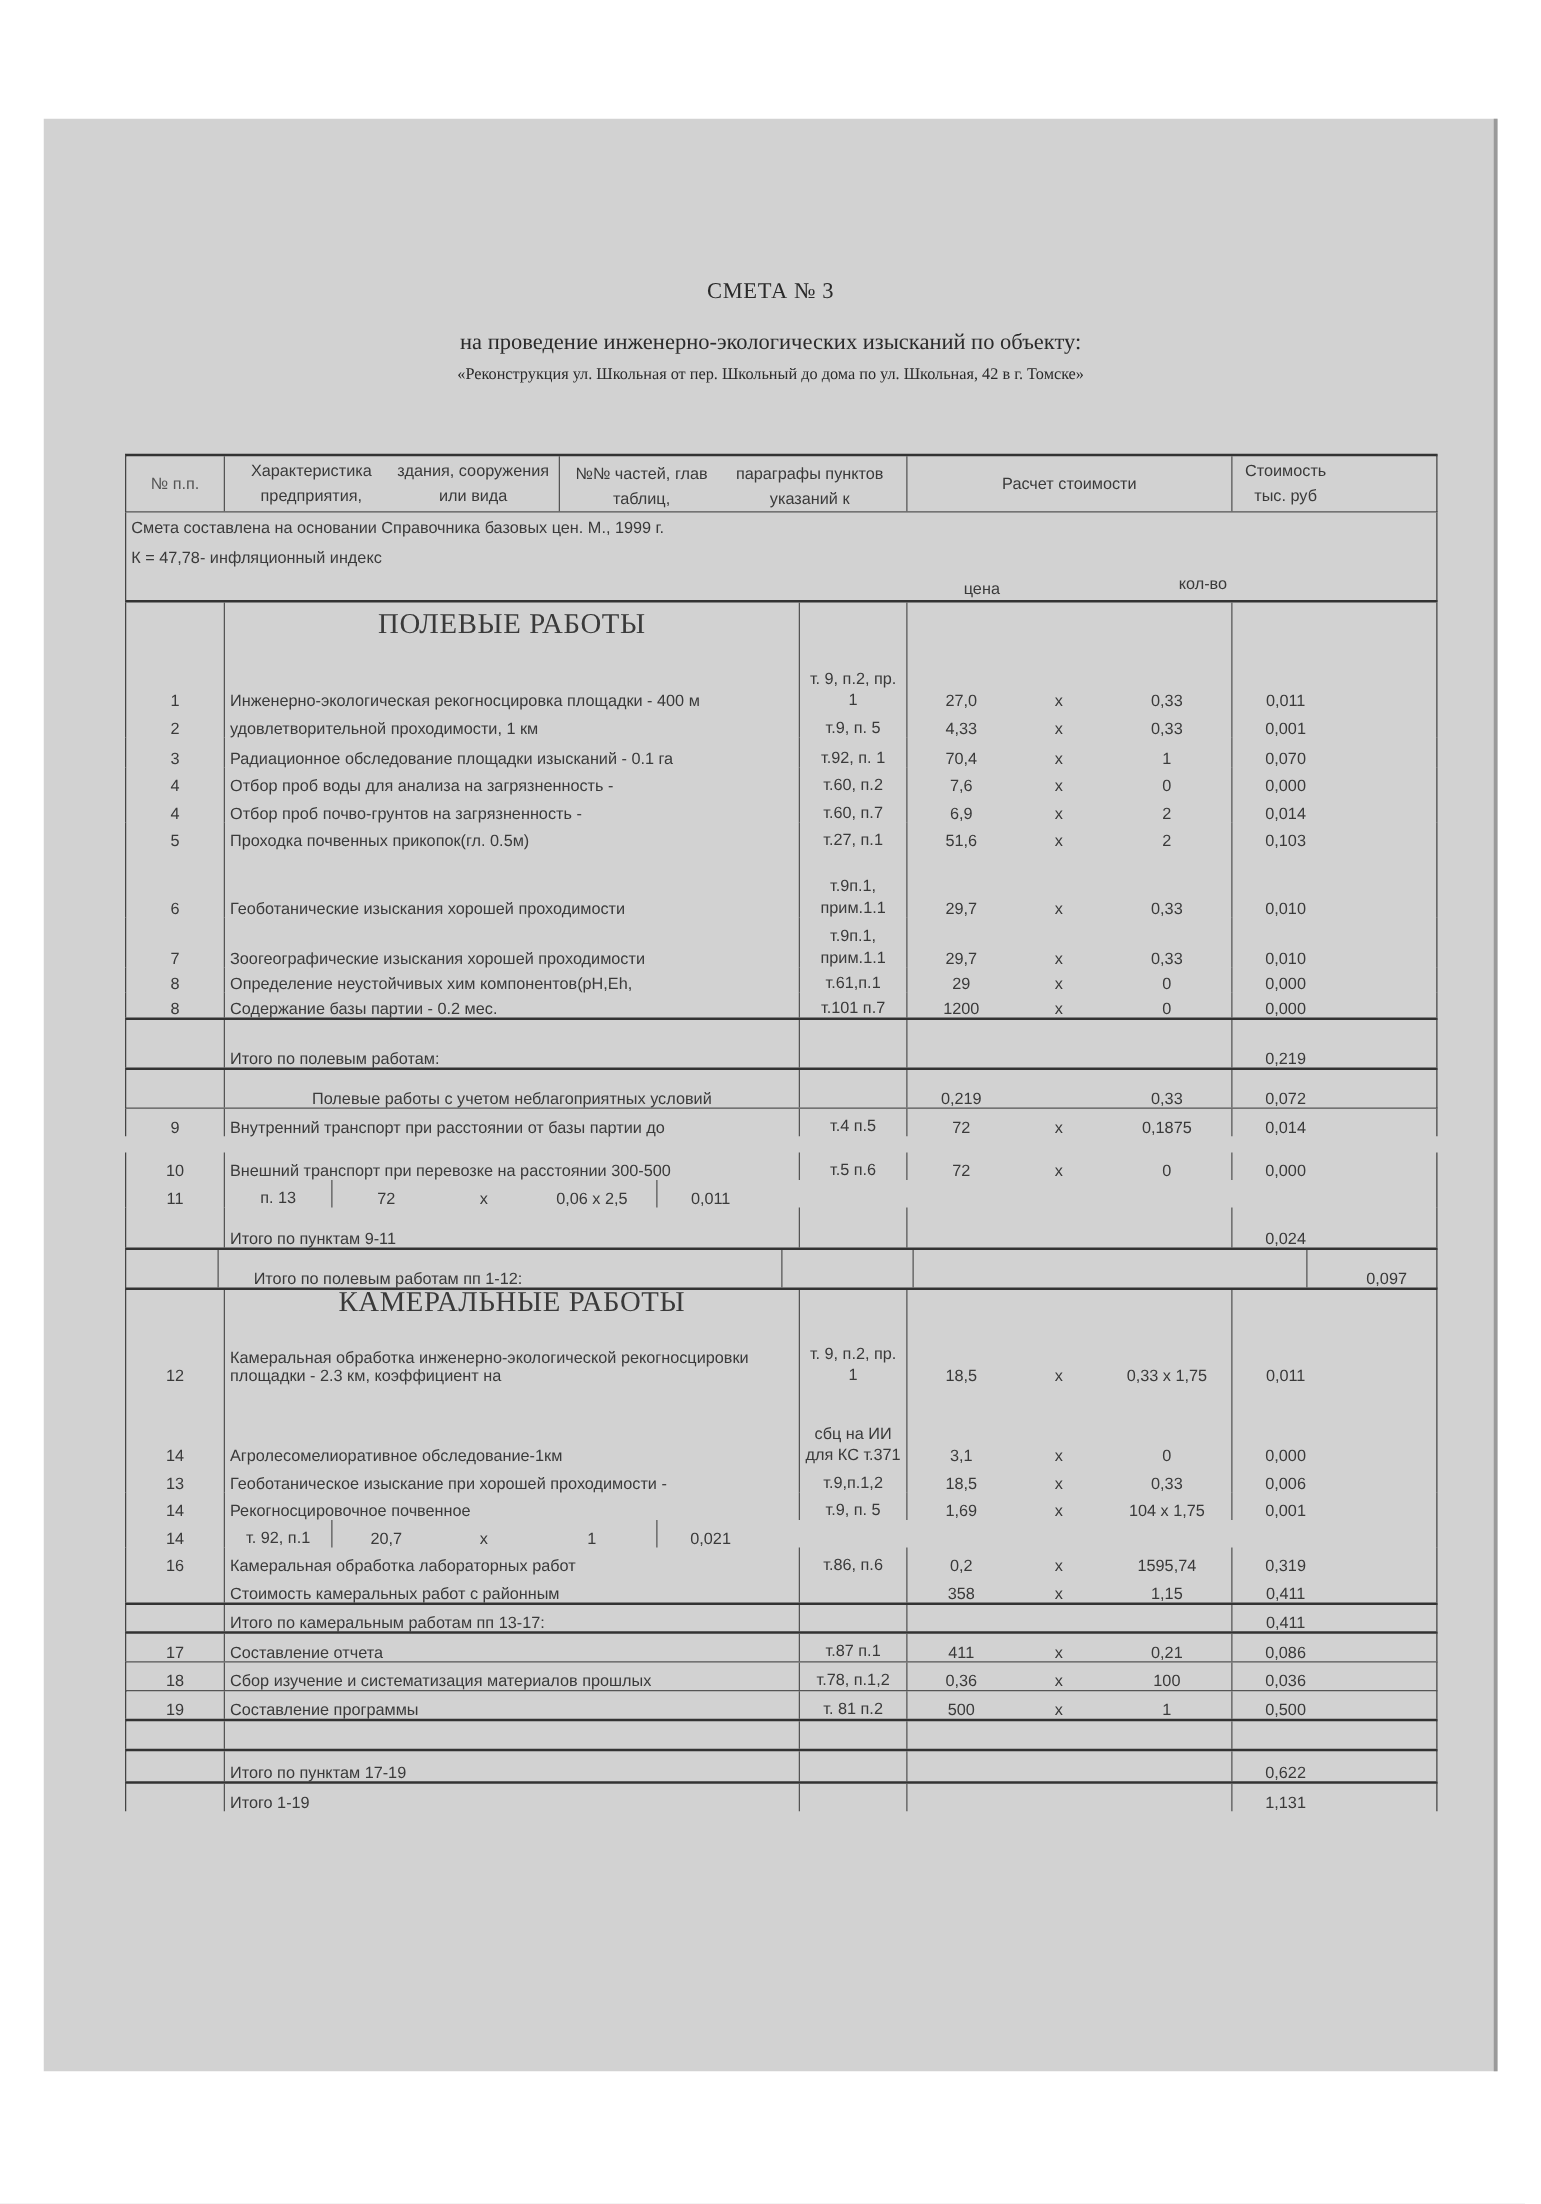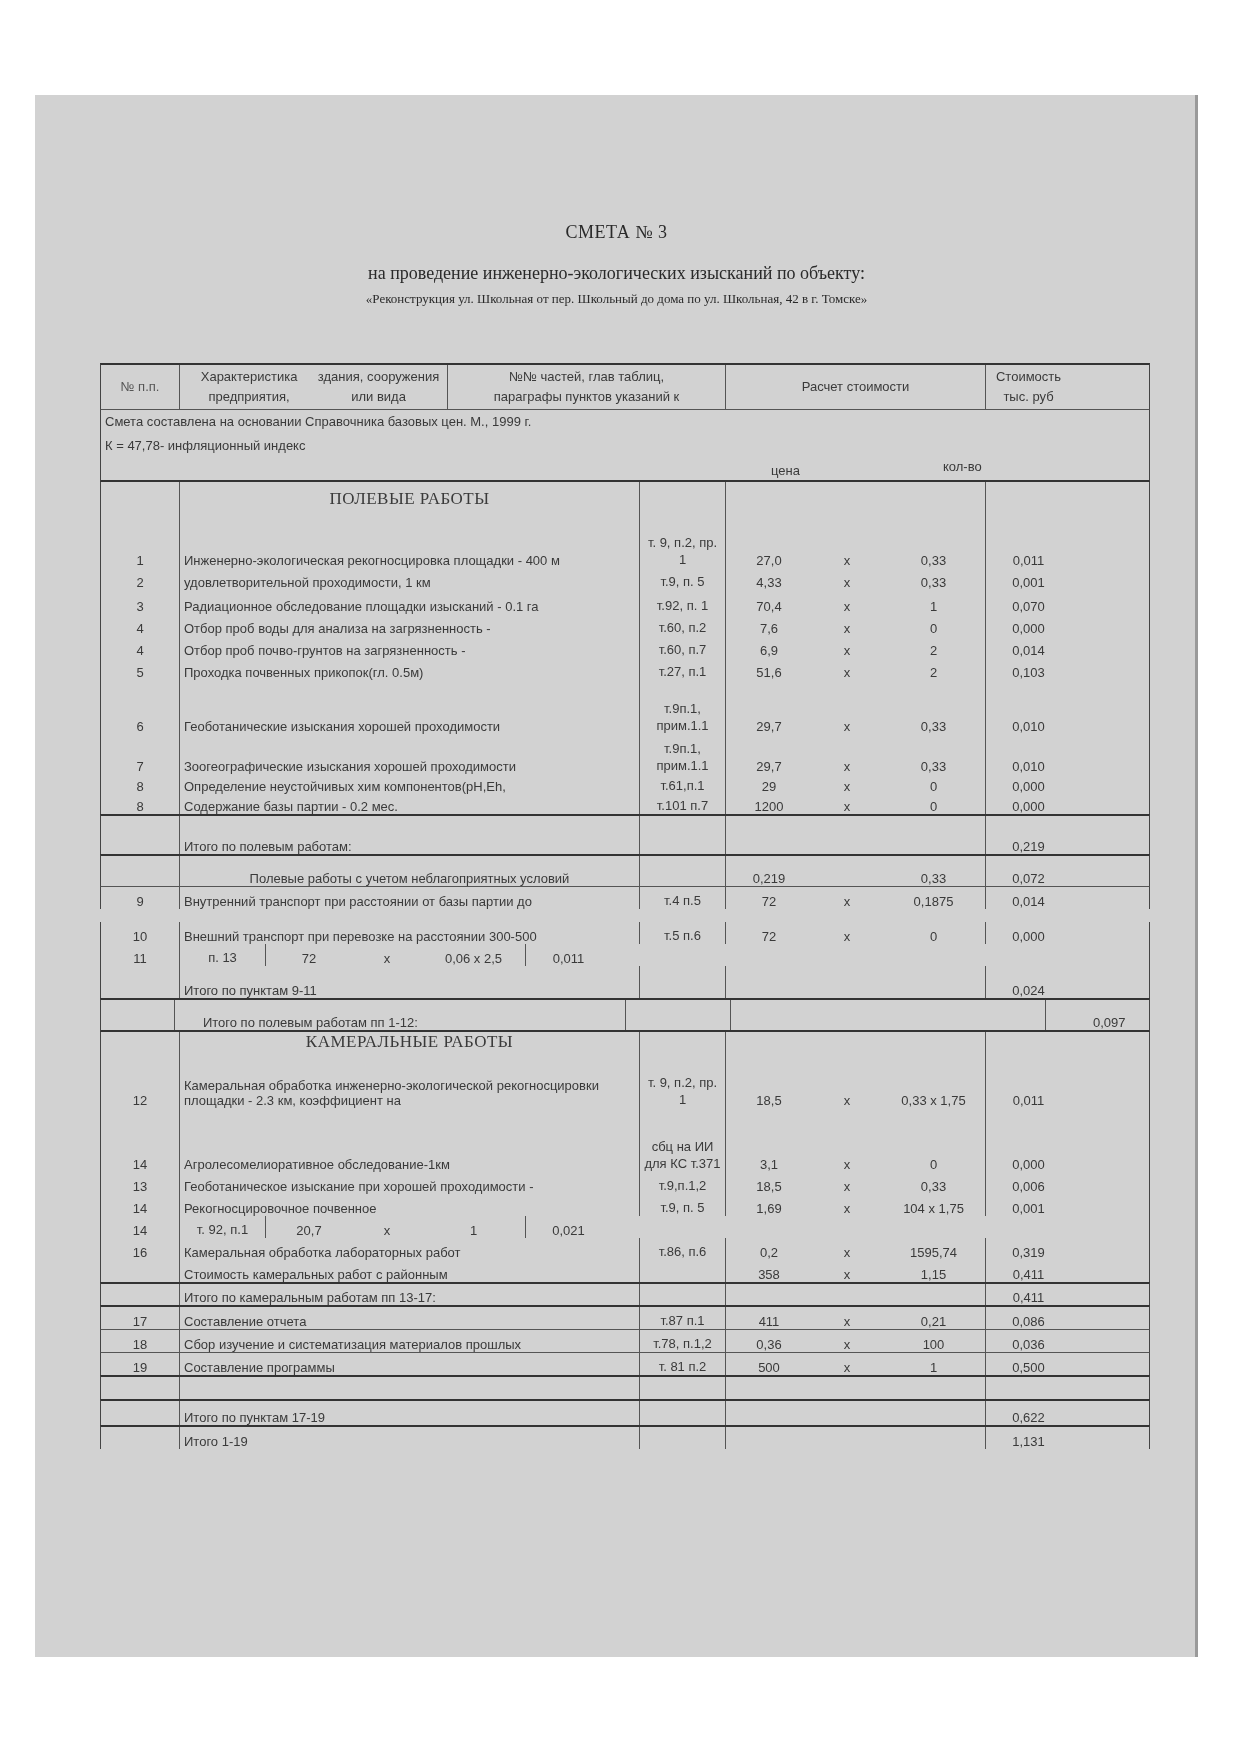--- a/index.html
+++ b/index.html
@@ -17,21 +17,21 @@
   .row.thin{border-top:1px solid #555;}
   .c{box-sizing:border-box;padding:0 4px;display:flex;align-items:flex-end;}
   .c-no{width:79px;justify-content:center;border-right:1px solid #555;}
   .c-desc{width:460px;border-right:1px solid #555;}
   .c-ref{width:86px;justify-content:center;text-align:center;border-right:1px solid #555;line-height:17px;}
   .c-price{width:86px;justify-content:center;}
   .c-x{width:70px;justify-content:center;}
   .c-qty{width:104px;justify-content:center;border-right:1px solid #555;}
   .c-cost{width:85px;justify-content:center;}
   .hdr .c{align-items:center;justify-content:center;text-align:center;line-height:20px;}
-  .section .c-desc{justify-content:center;font-family:"Liberation Serif",serif;font-size:17px;letter-spacing:0.5px;}
+  .section .c-desc{justify-content:center;font-family:"Liberation Serif",serif;font-size:23px;letter-spacing:0.5px;}
   .note{padding:2px 4px;line-height:20px;}
   .muted{color:#555;}
 </style>
 </head>
 <body>
 
 <div class="page">
   <div class="edge"></div>
 
   <div class="title t1">СМЕТА № 3</div>
@@ -39,21 +39,21 @@
   <div class="title t3">«Реконструкция ул. Школьная от пер. Школьный до дома по ул. Школьная, 42 в г. Томске»</div>
 
   <div class="tbl">
 
     <div class="row bt hdr" style="height:44px;border-bottom:1px solid #555;">
       <div class="c c-no muted">№ п.п.</div>
       <div class="c c-desc" style="width:268px;flex-direction:row;">
         <span>Характеристика предприятия,</span>
         <span>здания, сооружения или вида</span>
       </div>
-      <div class="c" style="width:278px;flex-direction:column;border-right:1px solid #555;justify-content:center;align-items:center;">
+      <div class="c" style="width:278px;flex-direction:row;border-right:1px solid #555;justify-content:center;align-items:flex-end;">
         <span>№№ частей, глав таблиц,</span>
         <span>параграфы пунктов указаний к</span>
       </div>
       <div class="c" style="width:260px;border-right:1px solid #555;justify-content:center;align-items:center;">Расчет стоимости</div>
       <div class="c c-cost" style="flex-direction:column;align-items:center;justify-content:center;">
         <span>Стоимость</span>
         <span>тыс. руб</span>
       </div>
     </div>
 

